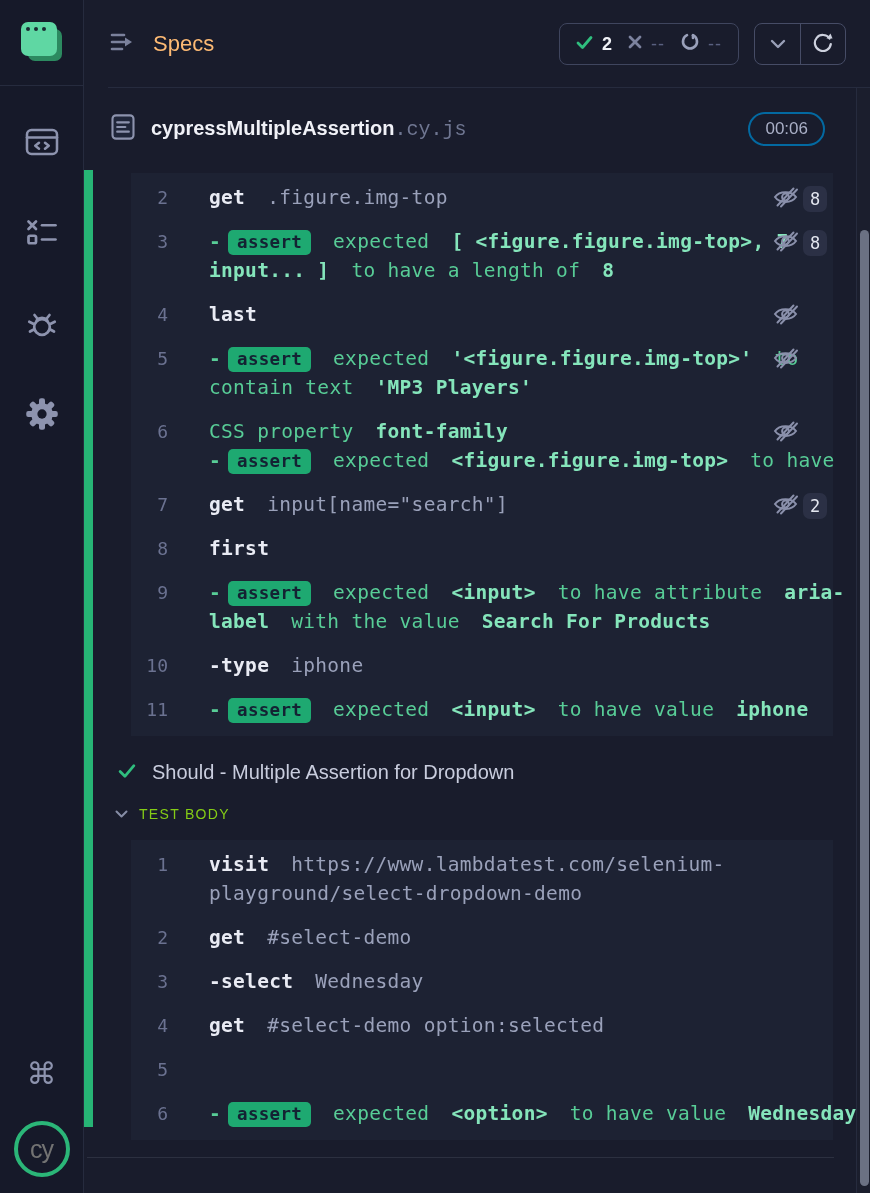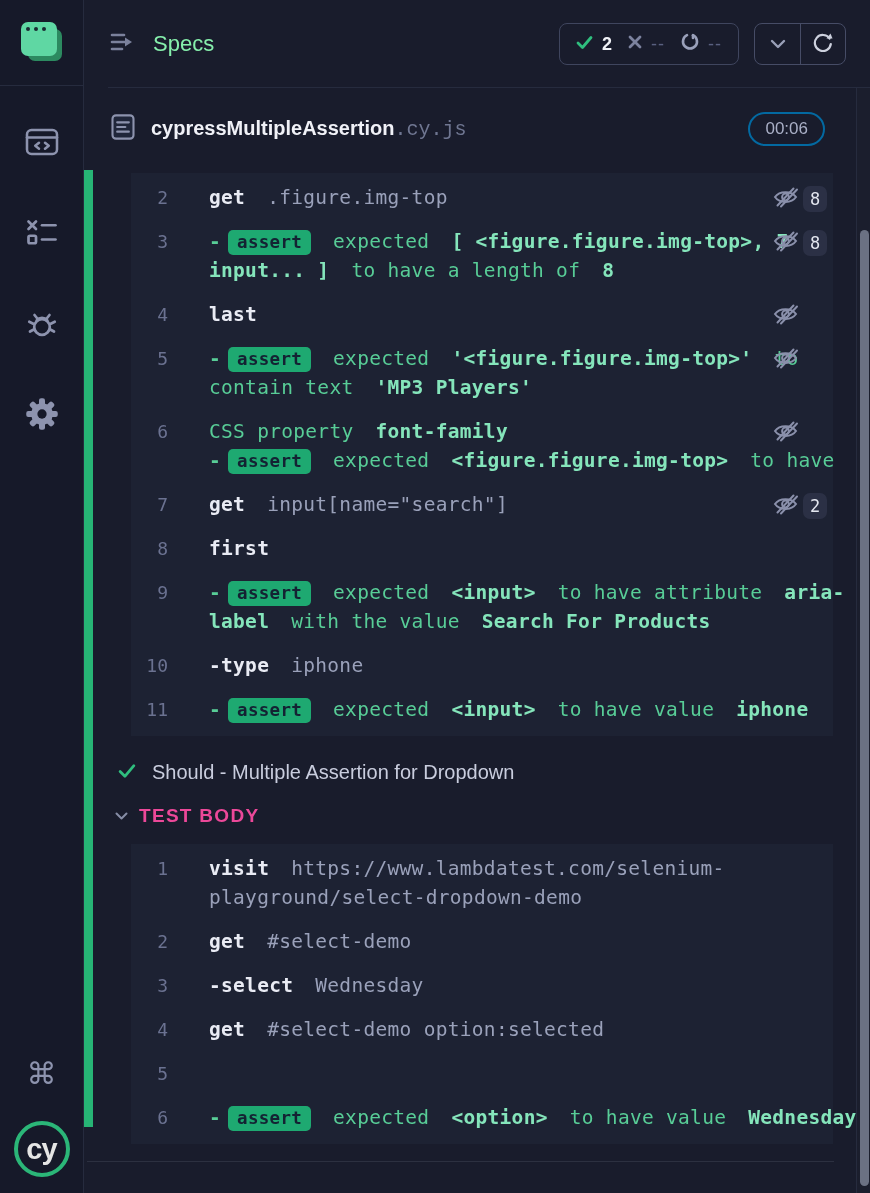--- a/index.html
+++ b/index.html
@@ -34,31 +34,31 @@
   .side-icons { display:flex; flex-direction:column; align-items:center; width:100%; flex:1; }
   .side-btn { width:44px; height:44px; display:flex; align-items:center; justify-content:center;
     border-radius:8px; cursor:pointer; }
   .side-btn svg { display:block; }
   .spacer { flex:1; }
   .cy-logo {
     width:56px; height:56px; border-radius:50%;
     border:4px solid #2bb678;
     display:flex; align-items:center; justify-content:center;
     margin-bottom:16px; margin-top:26px;
-    font-weight:bold; font-size:29px; color:#e5e5e5; letter-spacing:-1px;
+    font-weight:normal; font-size:25px; color:#737373; letter-spacing:-1px;
   }
   
   .main { position:absolute; left:84px; top:0; right:0; bottom:0; }
   .main-header {
     height:88px; display:flex; align-items:center; justify-content:space-between;
     padding:0 24px 0 26px; position:relative;
   }
   .main-header::after { content:""; position:absolute; left:24px; right:0; bottom:0; height:1px; background:#262b3e; }
   .hdr-left { display:flex; align-items:center; gap:16px; }
-  .hdr-title { font-size:22px; color:#86efac; }
+  .hdr-title { font-size:22px; color:#fdba74; }
   .hdr-right { display:flex; align-items:center; gap:15px; }
   .stats-box {
     display:flex; align-items:center; gap:10px;
     border:1px solid #3f455e; border-radius:8px; padding:9px 16px;
   }
   .stat { display:flex; align-items:center; gap:9px; }
   .stat + .stat { margin-left:6px; }
   .stat .val { font-size:18px; color:#f0f2f7; font-weight:600; }
   .stat .val.dim { color:#596080; font-weight:400; letter-spacing:1px; }
   .btn-group {
@@ -115,21 +115,21 @@
   
   .test-title {
     display:flex; align-items:center; gap:16px;
     margin:25px 0 0 34px; cursor:pointer;
   }
   .test-title .t { font-size:20px; color:#c9cdde; }
   .section-row {
     display:flex; align-items:center; gap:11px;
     margin:21px 0 17px 31px; cursor:pointer;
   }
-  .section-row .t { font-size:19px; color:#ec4899; letter-spacing:1.3px;font-weight:bold; }
+  .section-row .t { font-size:14px; color:#84cc16; letter-spacing:1.3px; }
   .bottom-divider { border-top:1px solid #2c3040; margin:17px 22px 0 3px; }
   
   .scroll-track {
     position:absolute; right:0; top:88px; bottom:0; width:14px;
     background:#1b1e2d; border-left:1px solid #262b3e;
   }
   .scroll-thumb {
     position:absolute; left:2.5px; top:142px; width:9px; height:956px;
     background:#6b7183; border-radius:5px; cursor:pointer;
   }

